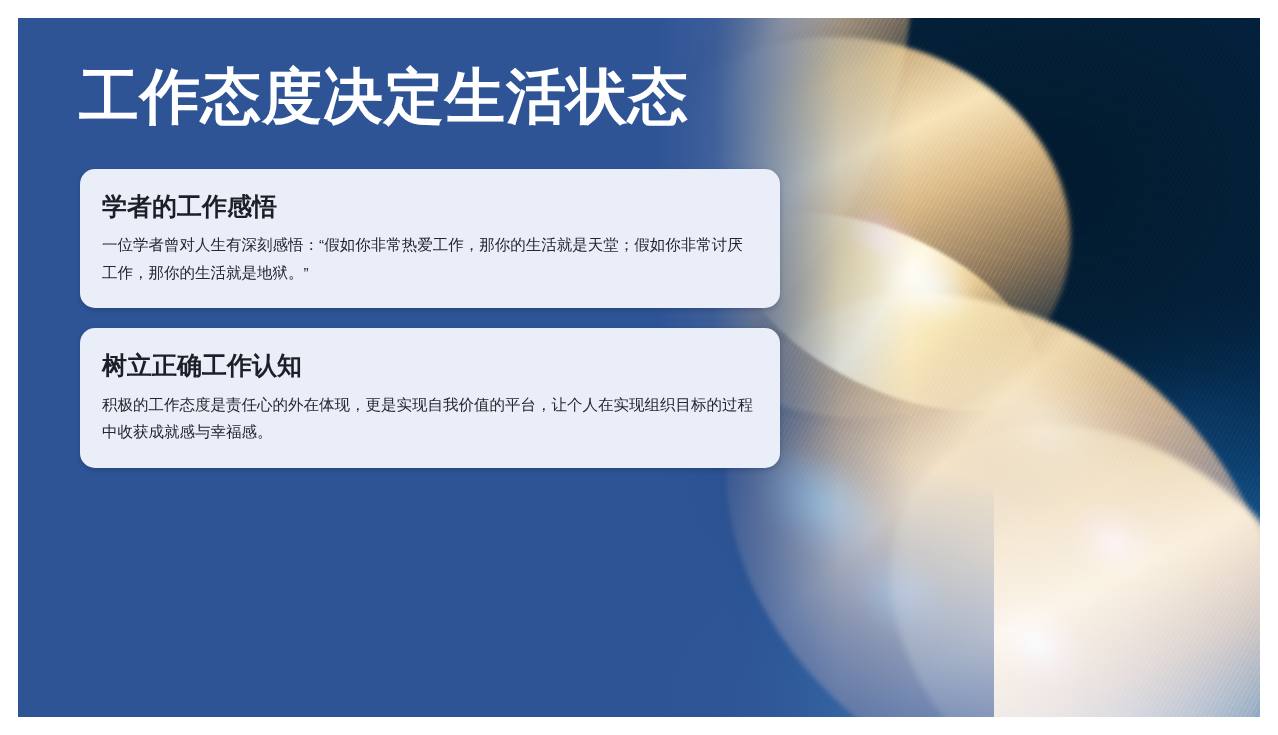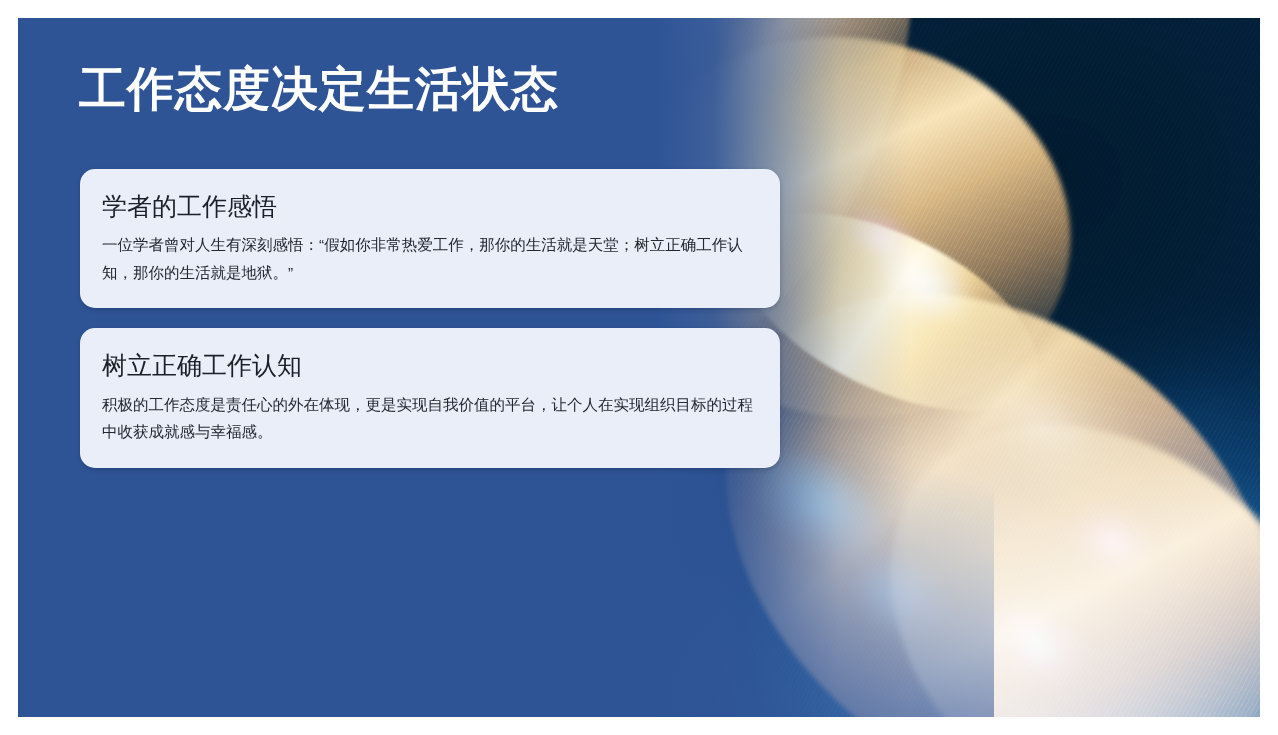--- a/index.html
+++ b/index.html
@@ -161,21 +161,21 @@
       rgba(47,84,150,0) 50%);
   }
   .photo-fade-b{
     position:absolute;left:0;bottom:0;width:62%;height:46%;
     background:linear-gradient(15deg, rgba(47,84,150,.85) 0%, rgba(47,84,150,.35) 45%, rgba(47,84,150,0) 80%);
   }
   
   .title{
     position:absolute;
     left:61px;top:44px;
-    font-size:47px;
+    font-size:60px;
     font-weight:bold;
     color:#ffffff;
     letter-spacing:1px;
     line-height:1.15;
     white-space:nowrap;
   }
   .cards{
     position:absolute;
     left:62px;top:151px;
     width:700px;
@@ -186,21 +186,21 @@
     padding:22px 24px 22px 22px;
     margin-bottom:20px;
     box-shadow:0 2px 5px rgba(8,20,50,.22);
   }
   .card:last-child{margin-bottom:0;}
   .card-title{
     font-size:25px;
     color:#1b1f27;
     line-height:1.25;
     margin-bottom:9px;
-    font-weight:normal;
+    font-weight:bold;
   }
   .card-body{
     font-size:15.5px;
     color:#23272f;
     line-height:1.78;
   }
 </style>
 </head>
 <body>
 
@@ -226,21 +226,21 @@
     <div class="photo-fade"></div>
     <div class="photo-fade-b"></div>
   </div>
 
   <div class="title">工作态度决定生活状态</div>
 
   <div class="cards">
 
     <div class="card">
       <div class="card-title">学者的工作感悟</div>
-      <div class="card-body">一位学者曾对人生有深刻感悟：“假如你非常热爱工作，那你的生活就是天堂；树立正确工作认知，那你的生活就是地狱。”</div>
+      <div class="card-body">一位学者曾对人生有深刻感悟：“假如你非常热爱工作，那你的生活就是天堂；假如你非常讨厌工作，那你的生活就是地狱。”</div>
     </div>
 
     <div class="card">
       <div class="card-title">树立正确工作认知</div>
       <div class="card-body">积极的工作态度是责任心的外在体现，更是实现自我价值的平台，让个人在实现组织目标的过程中收获成就感与幸福感。</div>
     </div>
 
 
   </div>
 </div>

